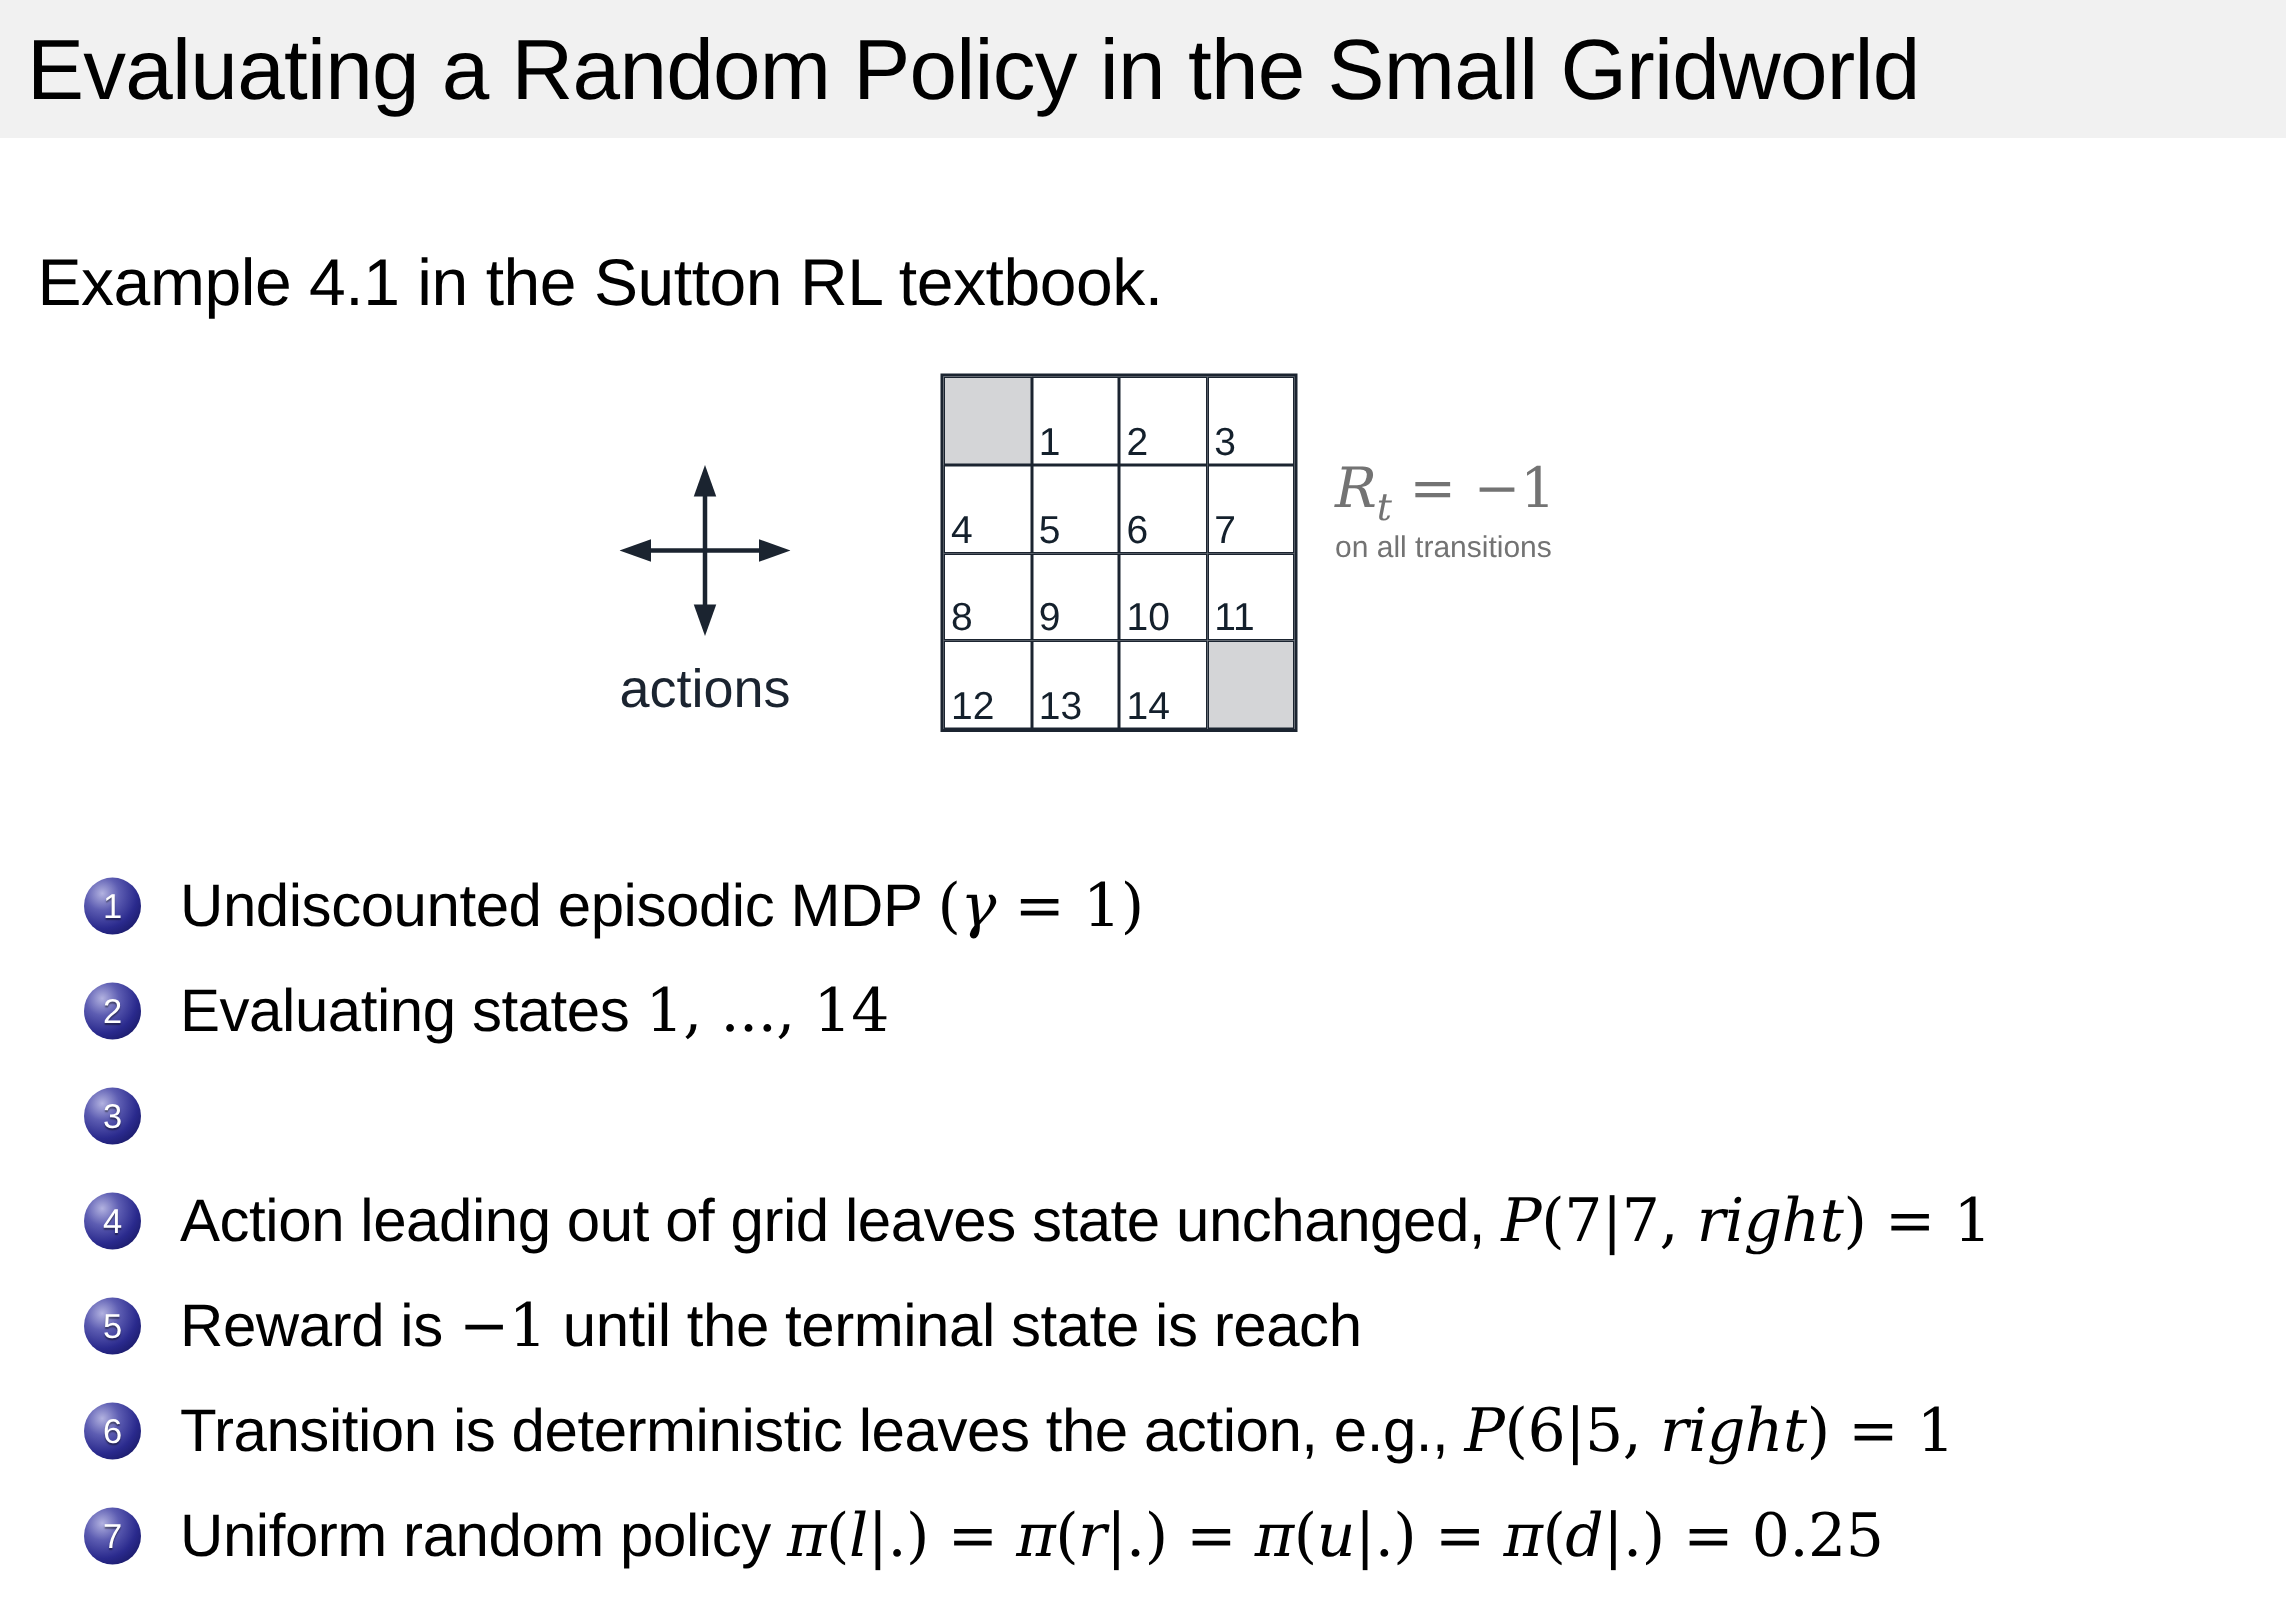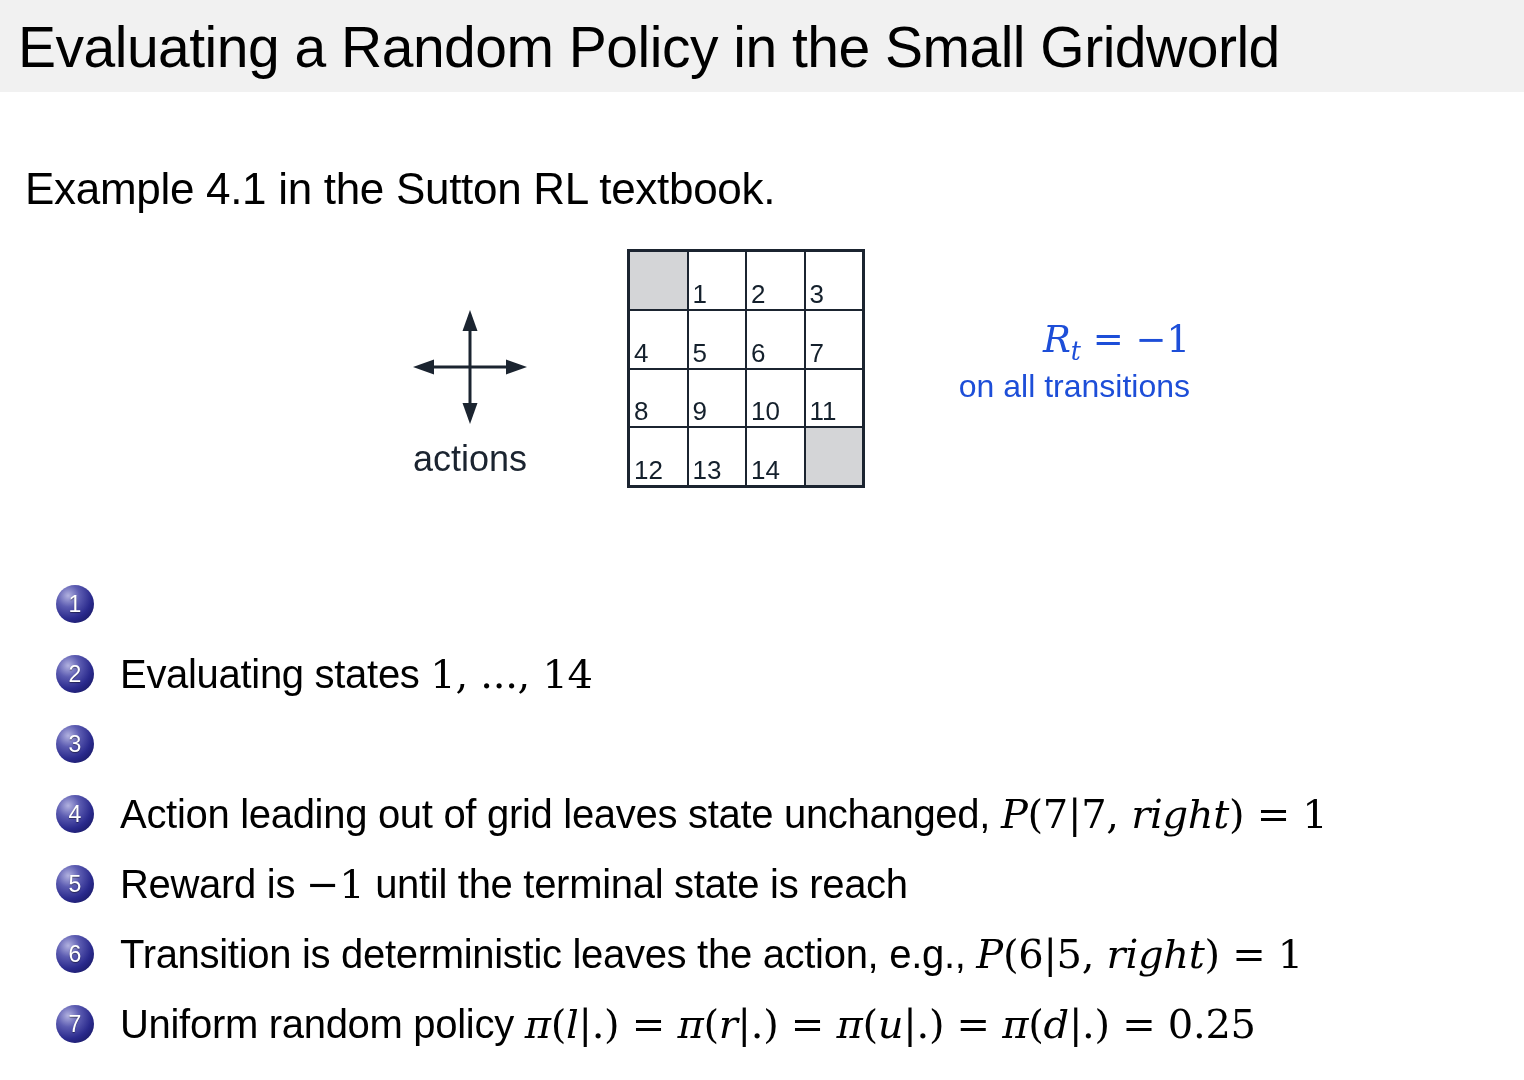--- a/index.html
+++ b/index.html
@@ -36,26 +36,26 @@
   }
   .cell{
     border:1px solid #1b2430;
     display:flex;align-items:flex-end;
     padding:0 0 2px 4px;
     font-size:26px;line-height:1;color:#14202c;
   }
   .cell.shaded{background:#d4d5d7;}
   
   .reward{
-    position:absolute;left:890px;top:318px;width:300px;
-    text-align:right;color:#1d4ed8;
+    position:absolute;left:890px;top:304px;width:300px;
+    text-align:left;color:#737373;
   }
   .reward-math{font-size:37px;font-family:"DejaVu Serif",serif;}
   .reward-math sub{font-size:68%;}
-  .reward-caption{font-size:32px;margin-top:2px;}
+  .reward-caption{font-size:20px;margin-top:2px;}
   
   .list{
     position:absolute;left:56px;top:582px;
     list-style:none;margin:0;padding:0;
   }
   .item{display:flex;align-items:center;height:44px;margin-bottom:26px;}
   .badge{
     flex:0 0 38px;width:38px;height:38px;border-radius:50%;
     margin-right:26px;
     background:radial-gradient(circle at 32% 28%, #b2b2e0 0%, #5d5db2 30%, #2a2a8d 62%, #0f0f4e 100%);
@@ -107,20 +107,21 @@
   </div>
 
 <div class="reward">
   <div class="reward-math"><span class="mi">R</span><sub class="mi">t</sub><span class="m"> = −1</span></div>
   <div class="reward-caption">on all transitions</div>
 </div>
 
 <ul class="list">
     <li class="item">
       <span class="badge">1</span>
+      <span class="itext"><span>Undiscounted episodic MDP </span><span class="m">(</span><span class="mi">γ</span><span class="m"> = 1)</span></span>
     </li>
     <li class="item">
       <span class="badge">2</span>
       <span class="itext"><span>Evaluating states </span><span class="m">1, ..., 14</span></span>
     </li>
     <li class="item">
       <span class="badge">3</span>
     </li>
     <li class="item">
       <span class="badge">4</span>

